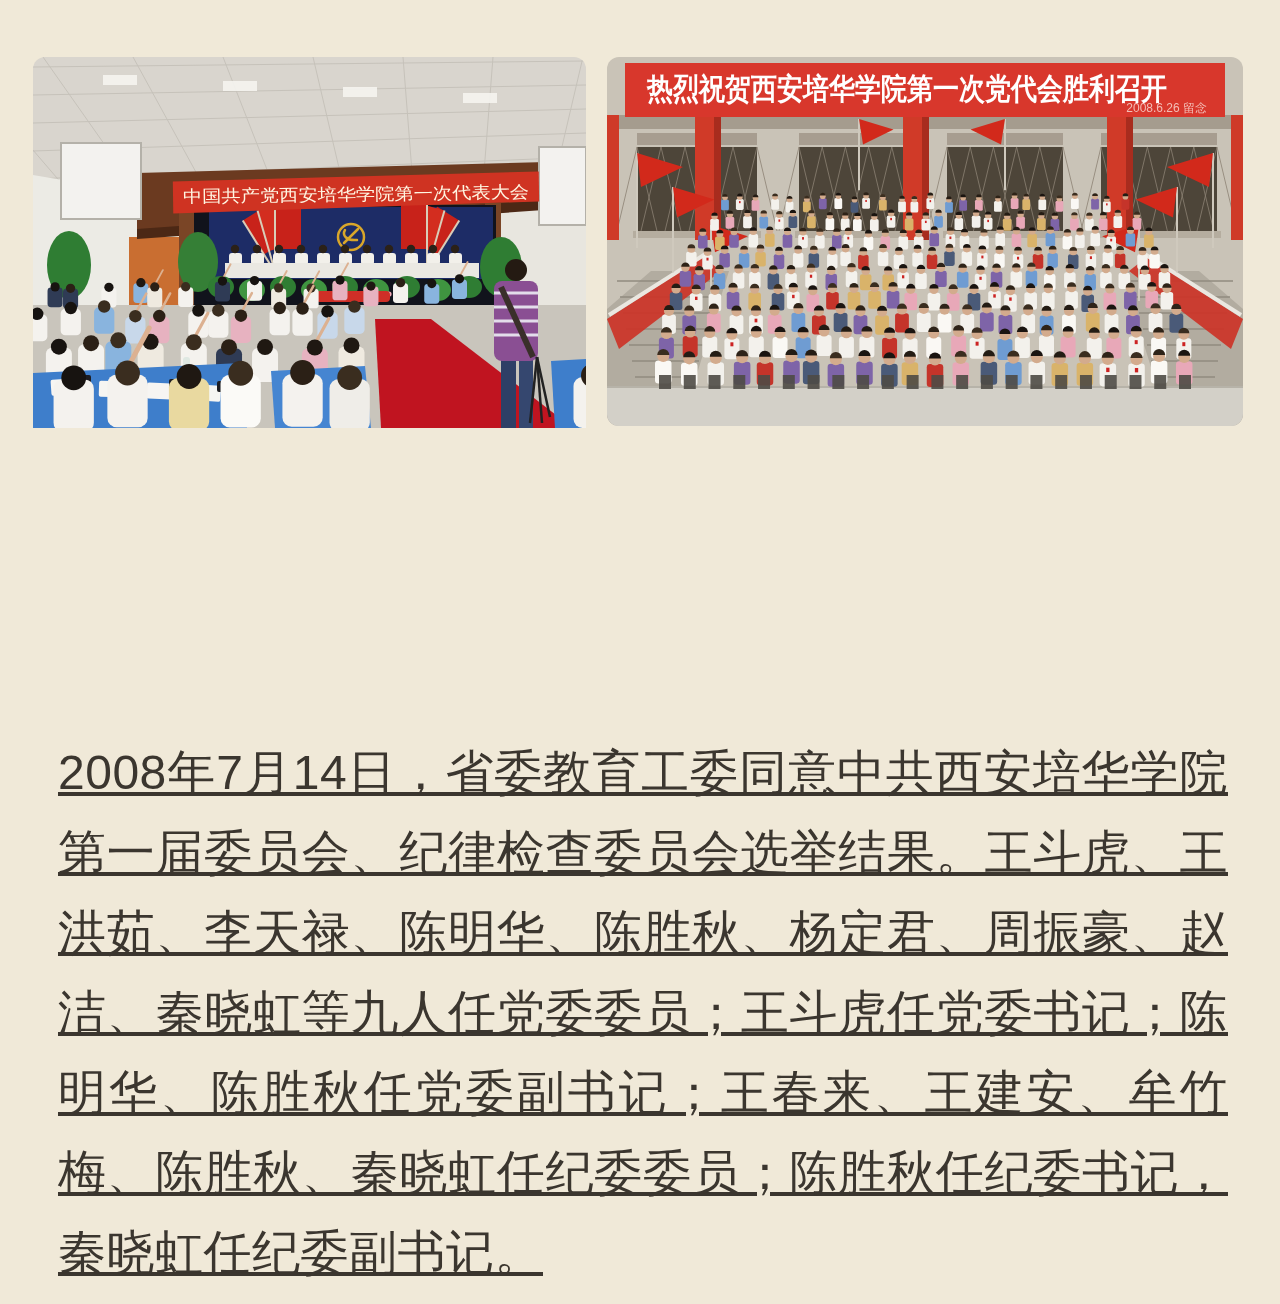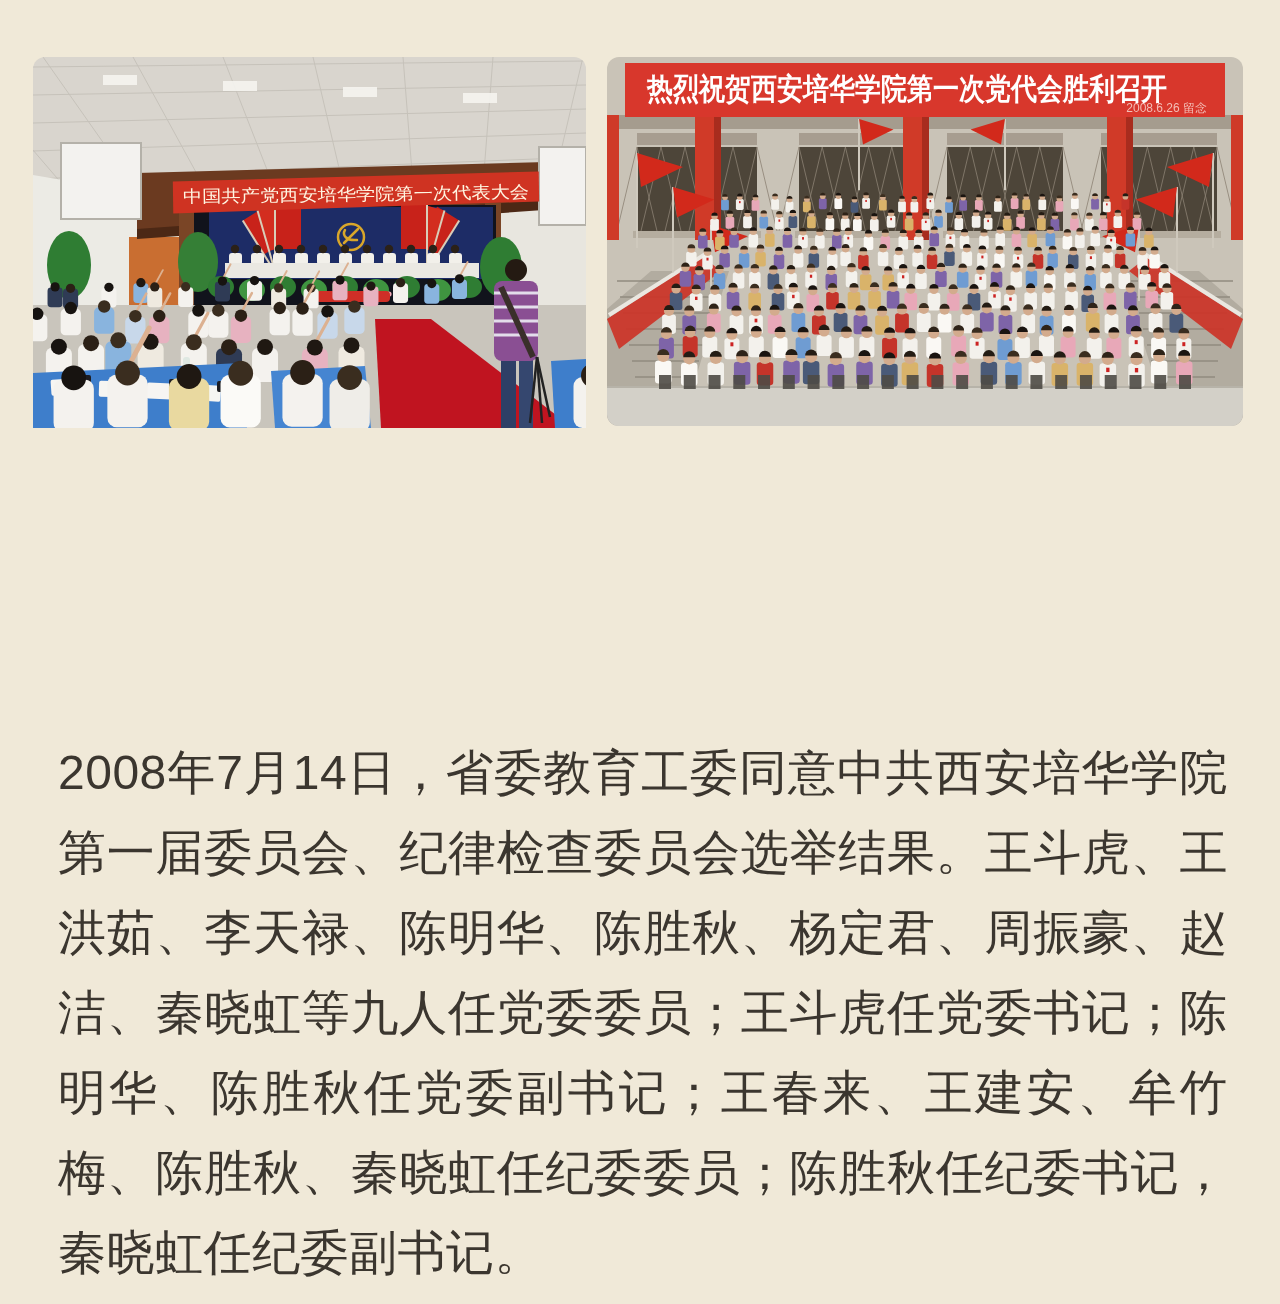--- a/index.html
+++ b/index.html
@@ -18,20 +18,21 @@
   .photo-left{width:553px;height:424px;text-decoration:underline;}
   .photo-right{width:636px;height:369px;}
   .photo svg{display:block;}
   .article-text{
     margin:252px 52px 0 58px;
     font-size:48px;line-height:80px;
     color:#3b362f;
     letter-spacing:0.5px;
     text-align:justify;
     word-break:break-all;
+    text-decoration:underline;
   }
 </style>
 </head>
 <body>
 
 <div class="page">
 
   <div class="photos-row">
 
     <figure class="photo photo-left">

